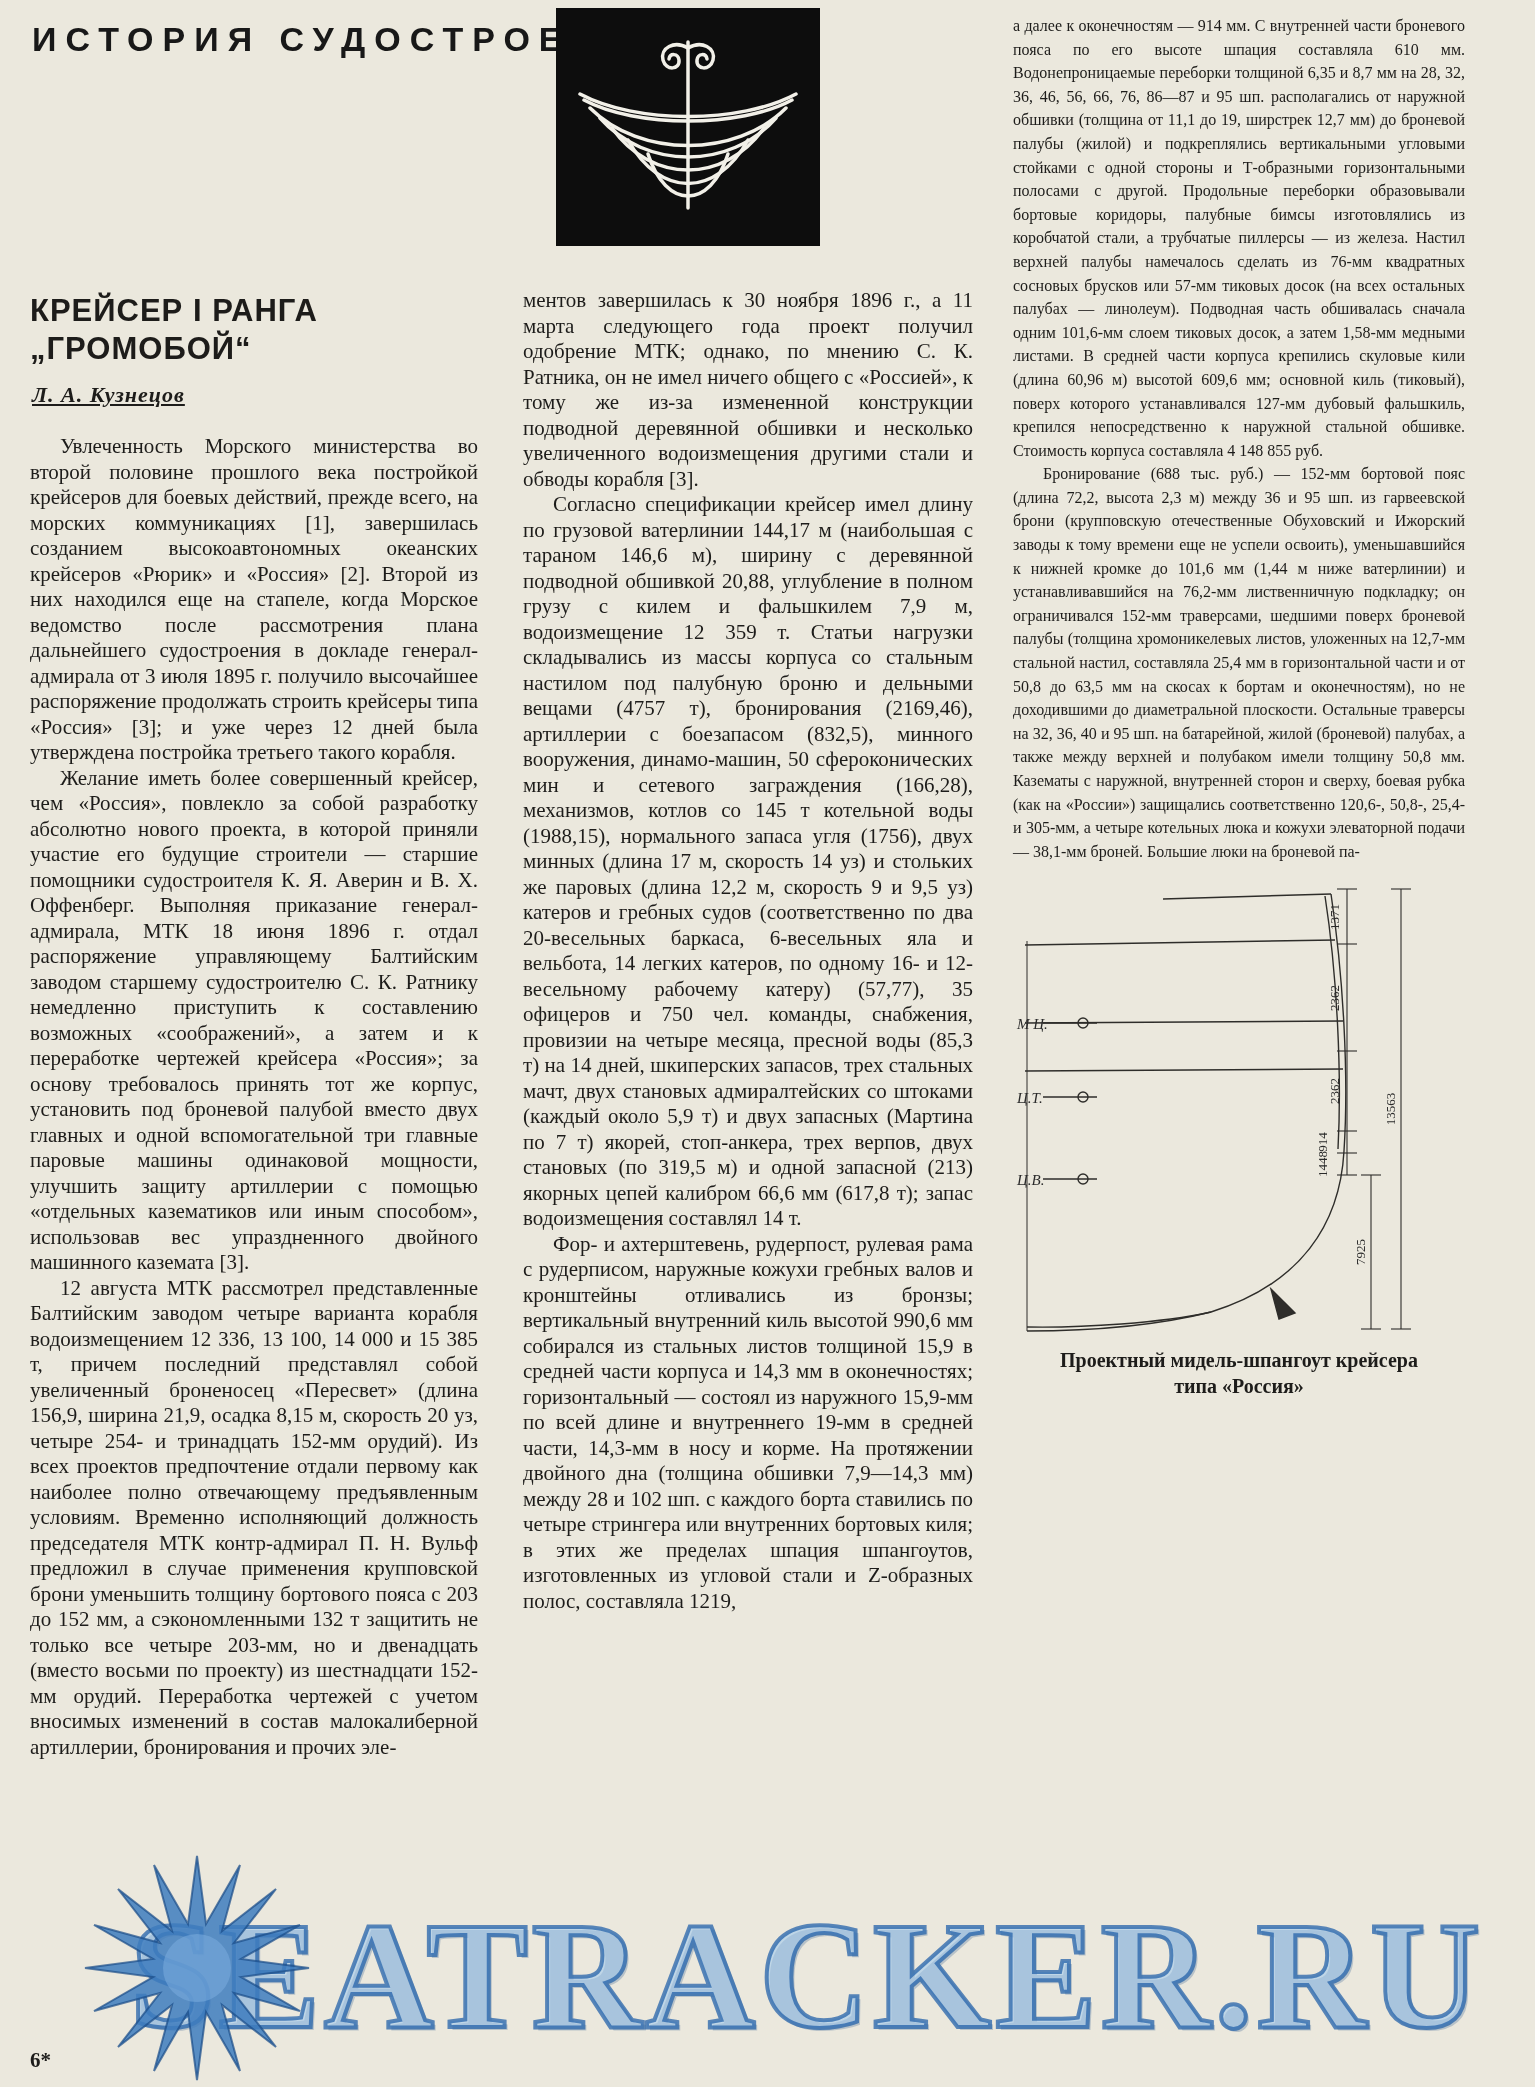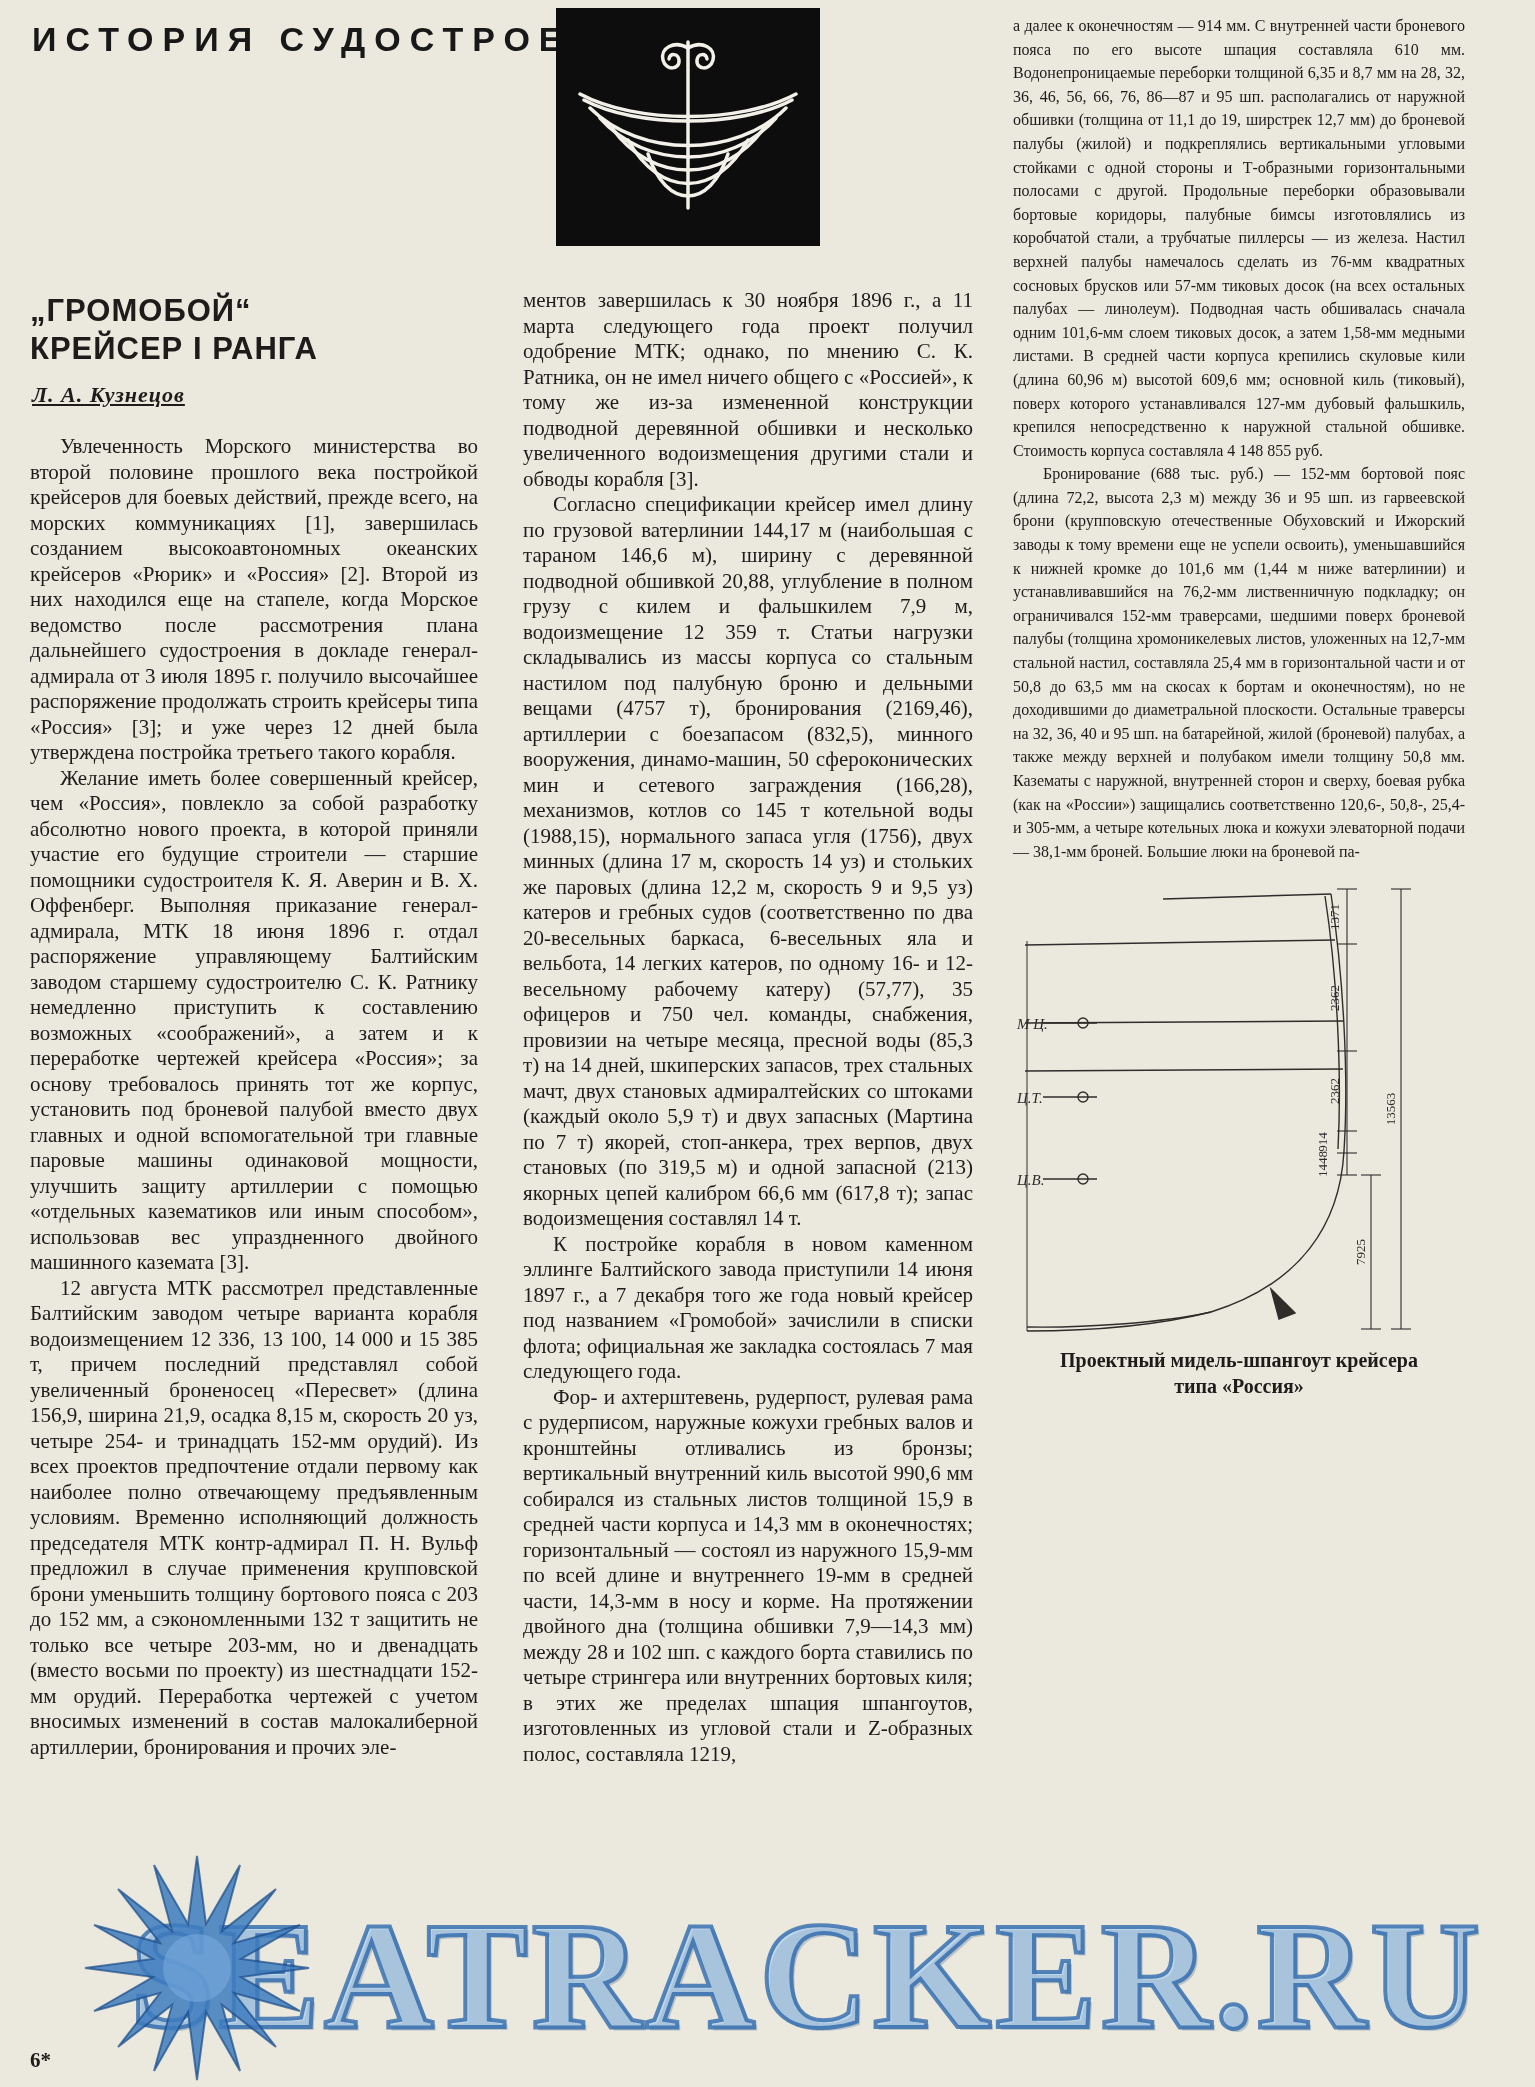--- a/index.html
+++ b/index.html
@@ -94,33 +94,32 @@
         <path d="M56,120 C96,176 168,176 208,120"></path>
         <path d="M72,132 C104,190 160,190 192,132"></path>
 
         <path d="M92,146 C110,202 154,202 172,146"></path>
       </g>
     </svg>
   </div>
 
   <div class="col col1">
     <div class="article-title">
+      <div>КРЕЙСЕР I РАНГА</div>
       <div>„ГРОМОБОЙ“</div>
-      <div>КРЕЙСЕР I РАНГА</div>
     </div>
     <div class="article-author">Л. А. Кузнецов</div>
     <p>Увлеченность Морского министерства во второй половине прошлого века постройкой крейсеров для боевых действий, прежде всего, на морских коммуникациях [1], завершилась созданием высокоавтономных океанских крейсеров «Рюрик» и «Россия» [2]. Второй из них находился еще на стапеле, когда Морское ведомство после рассмотрения плана дальнейшего судостроения в докладе генерал-адмирала от 3 июля 1895 г. получило высочайшее распоряжение продолжать строить крейсеры типа «Россия» [3]; и уже через 12 дней была утверждена постройка третьего такого корабля.</p>
     <p>Желание иметь более совершенный крейсер, чем «Россия», повлекло за собой разработку абсолютно нового проекта, в которой приняли участие его будущие строители — старшие помощники судостроителя К. Я. Аверин и В. Х. Оффенберг. Выполняя приказание генерал-адмирала, МТК 18 июня 1896 г. отдал распоряжение управляющему Балтийским заводом старшему судостроителю С. К. Ратнику немедленно приступить к составлению возможных «соображений», а затем и к переработке чертежей крейсера «Россия»; за основу требовалось принять тот же корпус, установить под броневой палубой вместо двух главных и одной вспомогательной три главные паровые машины одинаковой мощности, улучшить защиту артиллерии с помощью «отдельных казематиков или иным способом», использовав вес упраздненного двойного машинного каземата [3].</p>
     <p>12 августа МТК рассмотрел представленные Балтийским заводом четыре варианта корабля водоизмещением 12 336, 13 100, 14 000 и 15 385 т, причем последний представлял собой увеличенный броненосец «Пересвет» (длина 156,9, ширина 21,9, осадка 8,15 м, скорость 20 уз, четыре 254- и тринадцать 152-мм орудий). Из всех проектов предпочтение отдали первому как наиболее полно отвечающему предъявленным условиям. Временно исполняющий должность председателя МТК контр-адмирал П. Н. Вульф предложил в случае применения крупповской брони уменьшить толщину бортового пояса с 203 до 152 мм, а сэкономленными 132 т защитить не только все четыре 203-мм, но и двенадцать (вместо восьми по проекту) из шестнадцати 152-мм орудий. Переработка чертежей с учетом вносимых изменений в состав малокалиберной артиллерии, бронирования и прочих эле-</p>
   </div>
 
   <div class="col col2">
     <p class="no-indent">ментов завершилась к 30 ноября 1896 г., а 11 марта следующего года проект получил одобрение МТК; однако, по мнению С. К. Ратника, он не имел ничего общего с «Россией», к тому же из-за измененной конструкции подводной деревянной обшивки и несколько увеличенного водоизмещения другими стали и обводы корабля [3].</p>
     <p>Согласно спецификации крейсер имел длину по грузовой ватерлинии 144,17 м (наибольшая с тараном 146,6 м), ширину с деревянной подводной обшивкой 20,88, углубление в полном грузу с килем и фальшкилем 7,9 м, водоизмещение 12 359 т. Статьи нагрузки складывались из массы корпуса со стальным настилом под палубную броню и дельными вещами (4757 т), бронирования (2169,46), артиллерии с боезапасом (832,5), минного вооружения, динамо-машин, 50 сфероконических мин и сетевого заграждения (166,28), механизмов, котлов со 145 т котельной воды (1988,15), нормального запаса угля (1756), двух минных (длина 17 м, скорость 14 уз) и стольких же паровых (длина 12,2 м, скорость 9 и 9,5 уз) катеров и гребных судов (соответственно по два 20-весельных баркаса, 6-весельных яла и вельбота, 14 легких катеров, по одному 16- и 12-весельному рабочему катеру) (57,77), 35 офицеров и 750 чел. команды, снабжения, провизии на четыре месяца, пресной воды (85,3 т) на 14 дней, шкиперских запасов, трех стальных мачт, двух становых адмиралтейских со штоками (каждый около 5,9 т) и двух запасных (Мартина по 7 т) якорей, стоп-анкера, трех верпов, двух становых (по 319,5 м) и одной запасной (213) якорных цепей калибром 66,6 мм (617,8 т); запас водоизмещения составлял 14 т.</p>
-    <p>К постройке корабля в новом каменном эллинге Балтийского завода приступили 14 июня 1897 г., а 7 декабря того же года новый крейсер под названием «Громобой» зачислили в списки флота; официальная же закладка состоялась 7 мая следующего года.</p>
     <p>Фор- и ахтерштевень, рудерпост, рулевая рама с рудерписом, наружные кожухи гребных валов и кронштейны отливались из бронзы; вертикальный внутренний киль высотой 990,6 мм собирался из стальных листов толщиной 15,9 в средней части корпуса и 14,3 мм в оконечностях; горизонтальный — состоял из наружного 15,9-мм по всей длине и внутреннего 19-мм в средней части, 14,3-мм в носу и корме. На протяжении двойного дна (толщина обшивки 7,9—14,3 мм) между 28 и 102 шп. с каждого борта ставились по четыре стрингера или внутренних бортовых киля; в этих же пределах шпация шпангоутов, изготовленных из угловой стали и Z-образных полос, составляла 1219,</p>
   </div>
 
   <div class="col col3">
     <p class="no-indent">а далее к оконечностям — 914 мм. С внутренней части броневого пояса по его высоте шпация составляла 610 мм. Водонепроницаемые переборки толщиной 6,35 и 8,7 мм на 28, 32, 36, 46, 56, 66, 76, 86—87 и 95 шп. располагались от наружной обшивки (толщина от 11,1 до 19, ширстрек 12,7 мм) до броневой палубы (жилой) и подкреплялись вертикальными угловыми стойками с одной стороны и Т-образными горизонтальными полосами с другой. Продольные переборки образовывали бортовые коридоры, палубные бимсы изготовлялись из коробчатой стали, а трубчатые пиллерсы — из железа. Настил верхней палубы намечалось сделать из 76-мм квадратных сосновых брусков или 57-мм тиковых досок (на всех остальных палубах — линолеум). Подводная часть обшивалась сначала одним 101,6-мм слоем тиковых досок, а затем 1,58-мм медными листами. В средней части корпуса крепились скуловые кили (длина 60,96 м) высотой 609,6 мм; основной киль (тиковый), поверх которого устанавливался 127-мм дубовый фальшкиль, крепился непосредственно к наружной стальной обшивке. Стоимость корпуса составляла 4 148 855 руб.</p>
     <p>Бронирование (688 тыс. руб.) — 152-мм бортовой пояс (длина 72,2, высота 2,3 м) между 36 и 95 шп. из гарвеевской брони (крупповскую отечественные Обуховский и Ижорский заводы к тому времени еще не успели освоить), уменьшавшийся к нижней кромке до 101,6 мм (1,44 м ниже ватерлинии) и устанавливавшийся на 76,2-мм лиственничную подкладку; он ограничивался 152-мм траверсами, шедшими поверх броневой палубы (толщина хромоникелевых листов, уложенных на 12,7-мм стальной настил, составляла 25,4 мм в горизонтальной части и от 50,8 до 63,5 мм на скосах к бортам и оконечностям), но не доходившими до диаметральной плоскости. Остальные траверсы на 32, 36, 40 и 95 шп. на батарейной, жилой (броневой) палубах, а также между верхней и полубаком имели толщину 50,8 мм. Казематы с наружной, внутренней сторон и сверху, боевая рубка (как на «России») защищались соответственно 120,6-, 50,8-, 25,4- и 305-мм, а четыре котельных люка и кожухи элеваторной подачи — 38,1-мм броней. Большие люки на броневой па-</p>
 
     <div class="figure-block">
       <svg viewBox="0 0 452 458" width="452" height="458">
         <g stroke="#2e2d2a" stroke-width="1.4" fill="none">

